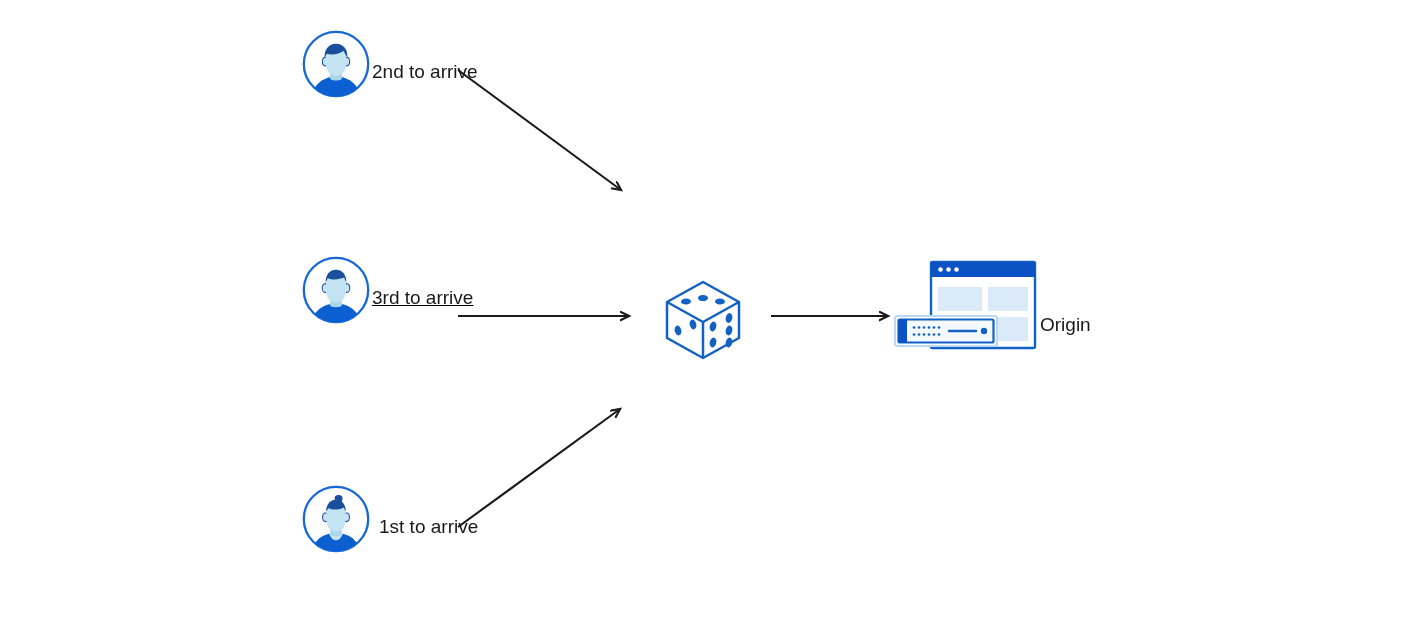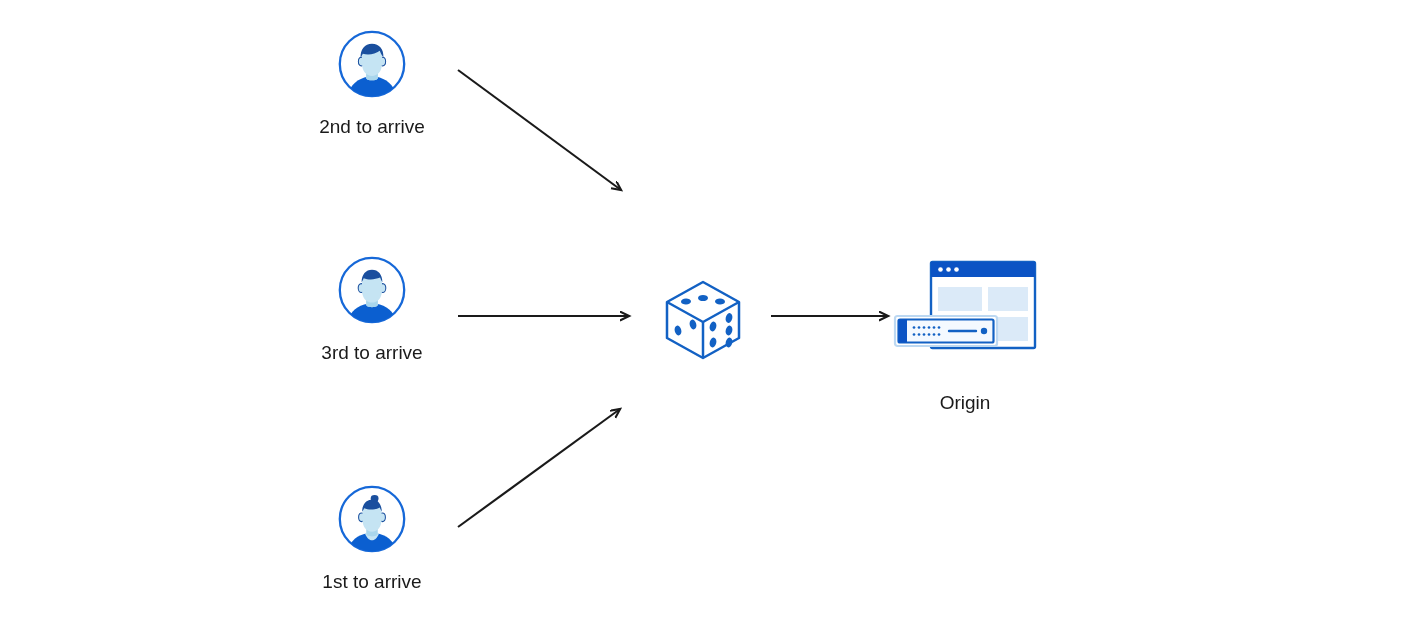--- a/index.html
+++ b/index.html
@@ -14,21 +14,21 @@
   #canvas {
     position: relative;
     width: 1405px;
     height: 633px;
     background: #ffffff;
     overflow: hidden;
   }
   .node {
     position: absolute;
     display: flex;
-    flex-direction: column;
+    flex-direction: row;
     align-items: center;
   }
   .node-label {
     font-family: "Liberation Sans", sans-serif;
     font-size: 19px;
     color: #1a1a1a;
     line-height: 1.2;
     white-space: nowrap;
     text-align: center;
   }
@@ -96,21 +96,21 @@
           <ellipse cx="25.4" cy="33.6" rx="3.0" ry="4.3" fill="#c5e4f3" stroke="#1a4f9e" stroke-width="1.05"></ellipse>
           <ellipse cx="46.6" cy="33.6" rx="3.0" ry="4.3" fill="#c5e4f3" stroke="#1a4f9e" stroke-width="1.05"></ellipse>
           <path d="M26 28.5 c0 -7.2 4.4 -12.0 10 -12.0 c5.6 0 10 4.8 10 12.0 v7.2 c0 7.6 -4.6 12.2 -10 12.2 c-5.4 0 -10 -4.6 -10 -12.2 Z" fill="#c5e4f3"></path>
           <path d="M24.6 30.0 c-0.5 -8.4 4.1 -14.2 11.4 -14.2 c7.3 0 11.9 5.4 11.4 13.6 c-1.7 -2.3 -3.0 -4.6 -3.6 -6.6 c-4.6 3.5 -11.8 4.5 -17.0 2.9 c-0.6 1.3 -1.3 2.7 -2.2 4.3 Z" fill="#1a4f9e"></path>
         </g>
       </svg>
     </div>
     <div class="node-label avatar-label">2nd to arrive</div>
   </div>
 
-  <div class="node" id="node-user-3rd" style="left:300px; top:254px; width:144px;">
+  <div class="node" id="node-user-3rd" style="left:300px; top:254px; width:144px;text-decoration:underline;">
     <div class="avatar-wrap">
       <svg viewBox="0 0 72 72" width="72" height="72">
         <defs>
           <clipPath id="clipB">
               <circle cx="36" cy="36" r="32.2"></circle>
             </clipPath>
         </defs>
         <circle cx="36" cy="36" r="32.2" fill="#ffffff" stroke="#1668d8" stroke-width="2.3"></circle>
         <g clip-path="url(#clipB)">
           <path d="M36 49.5 c-11.2 0 -19.8 6.0 -22.8 13.8 l0 12.4 h45.6 l0 -12.4 C55.8 55.5 47.2 49.5 36 49.5 Z" fill="#0b5fd0"></path>
@@ -119,21 +119,21 @@
           <ellipse cx="25.3" cy="34.0" rx="3.1" ry="4.4" fill="#c5e4f3" stroke="#1a4f9e" stroke-width="1.05"></ellipse>
           <ellipse cx="46.7" cy="34.0" rx="3.1" ry="4.4" fill="#c5e4f3" stroke="#1a4f9e" stroke-width="1.05"></ellipse>
           <path d="M26 28.8 c0 -7.0 4.4 -11.8 10 -11.8 c5.6 0 10 4.8 10 11.8 v7.6 c0 7.6 -4.6 12.2 -10 12.2 c-5.4 0 -10 -4.6 -10 -12.2 Z" fill="#c5e4f3"></path>
           <path d="M25.6 28.2 c0 -7.6 4.2 -12.4 10.4 -12.4 c6.2 0 10.4 4.8 10.4 12.4 c-1.0 -1.4 -1.8 -3.0 -2.3 -4.6 c-5.2 2.2 -11.8 2.4 -16.4 0.6 c-0.5 1.4 -1.2 2.8 -2.1 4.0 Z" fill="#1a4f9e"></path>
         </g>
       </svg>
     </div>
     <div class="node-label avatar-label">3rd to arrive</div>
   </div>
 
-  <div class="node" id="node-user-1st" style="left:300px; top:483px; width:144px;">
+  <div class="node" id="node-user-1st" style="left:300px; top:483px; width:144px;gap:7px;">
     <div class="avatar-wrap">
       <svg viewBox="0 0 72 72" width="72" height="72">
         <defs>
           <clipPath id="clipC">
               <circle cx="36" cy="36" r="32.2"></circle>
             </clipPath>
         </defs>
         <circle cx="36" cy="36" r="32.2" fill="#ffffff" stroke="#1668d8" stroke-width="2.3"></circle>
         <g clip-path="url(#clipC)">
           <path d="M36 50.0 c-11.2 0 -19.8 5.8 -22.8 13.6 l0 12.6 h45.6 l0 -12.6 C55.8 55.8 47.2 50.0 36 50.0 Z" fill="#0b5fd0"></path>

